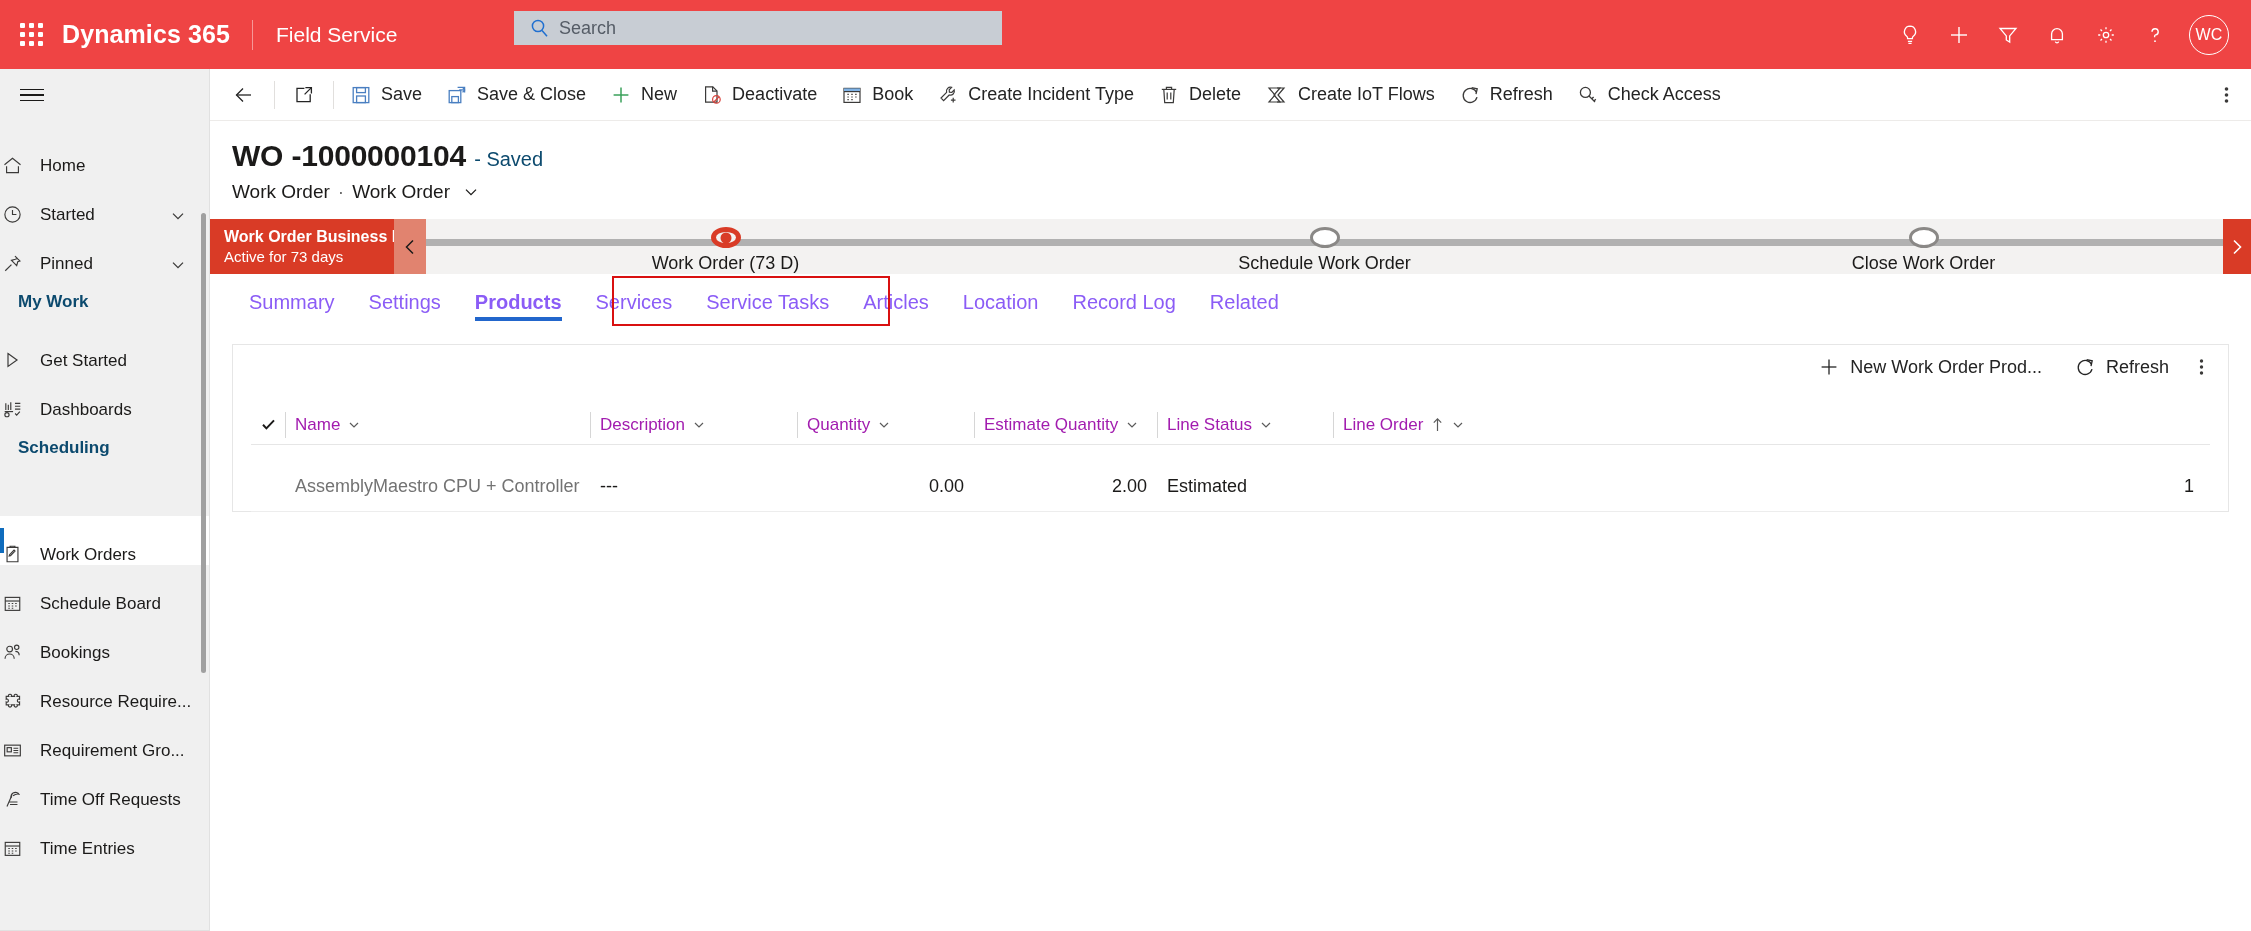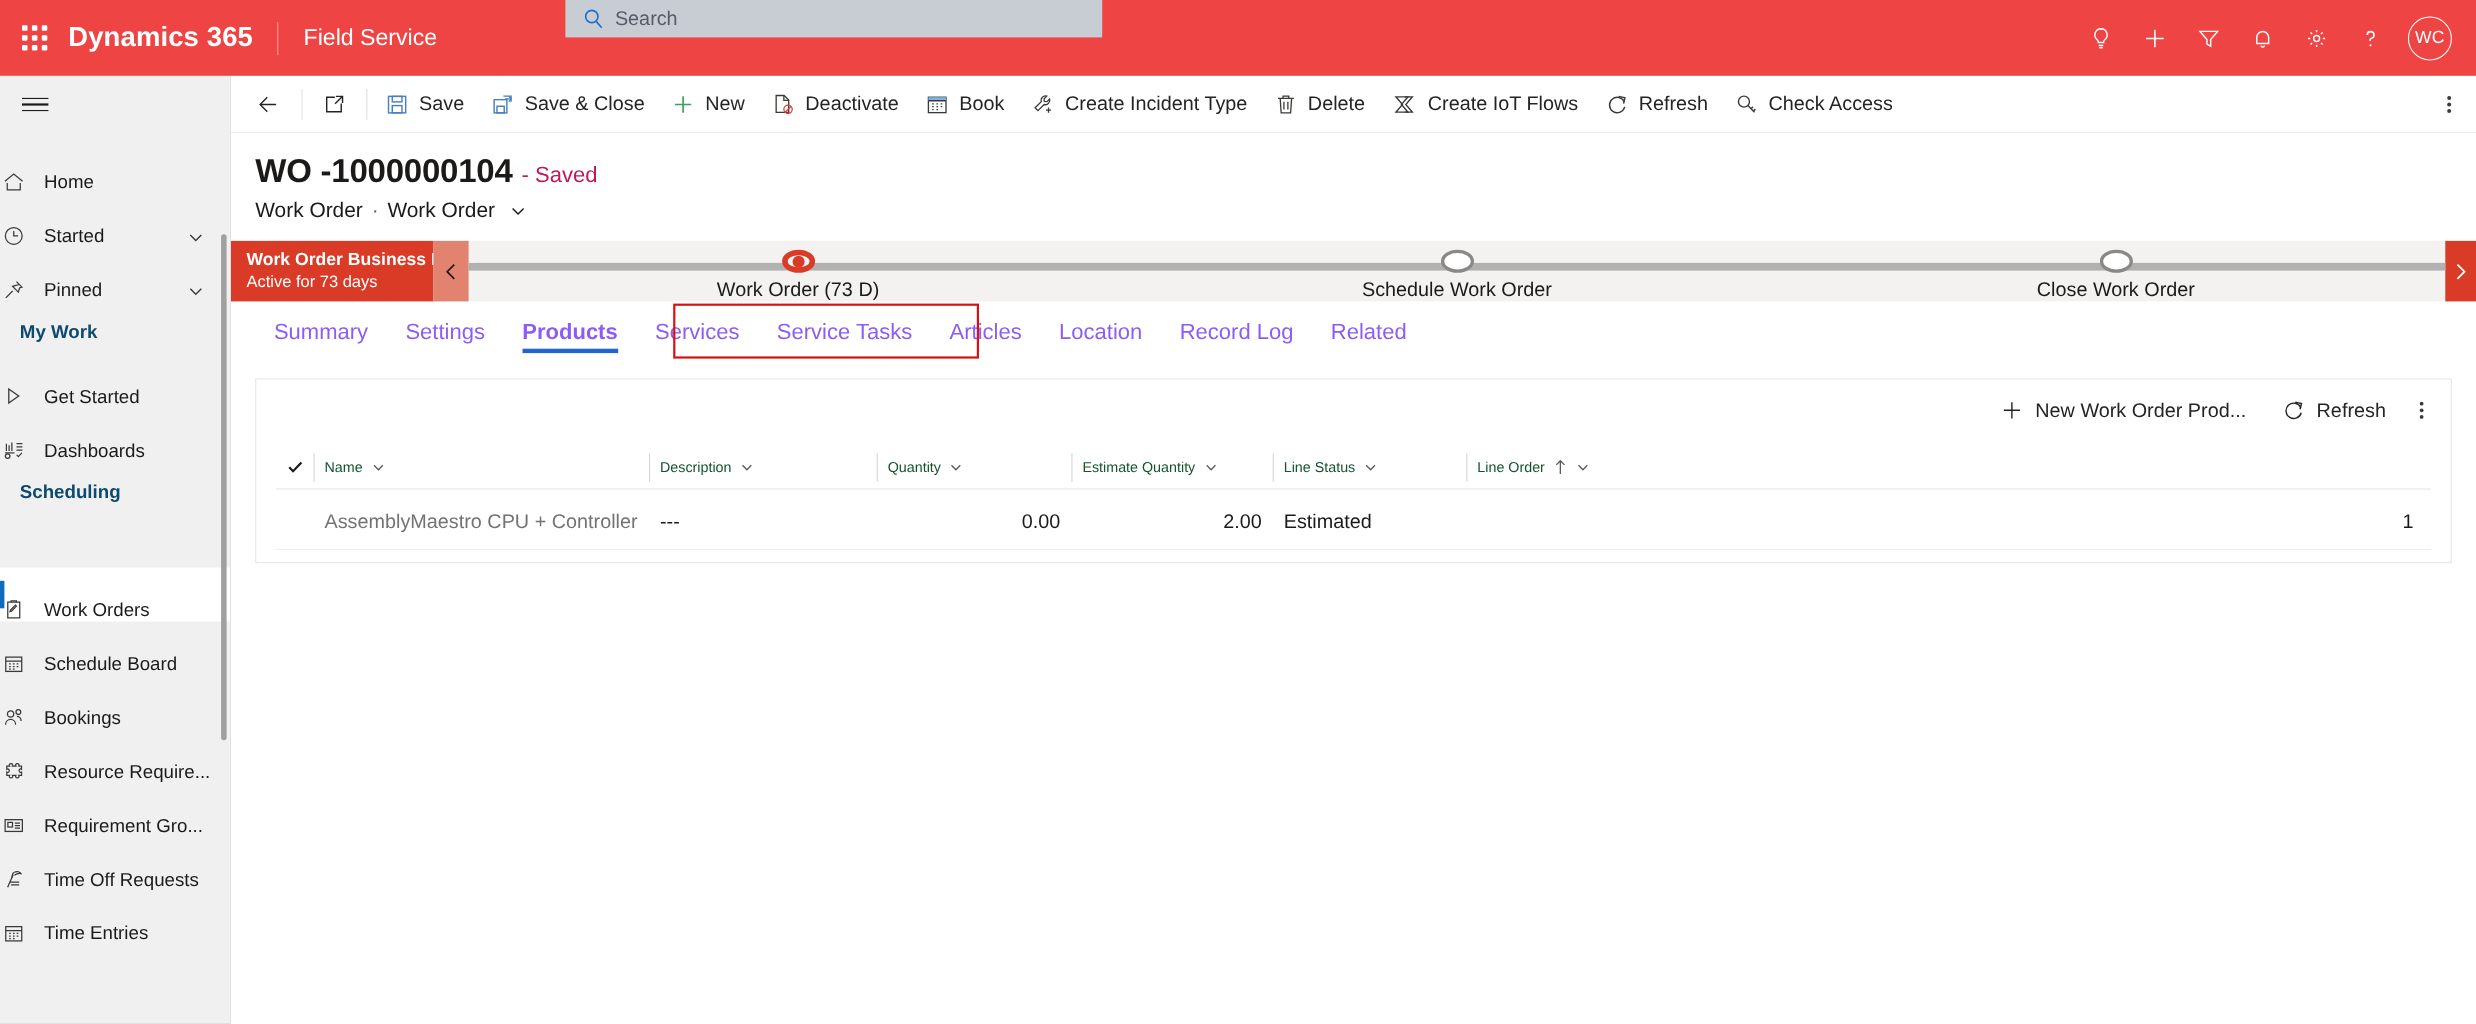--- a/index.html
+++ b/index.html
@@ -16,21 +16,21 @@
     height: 69px; background: #ef4444; display: flex; align-items: center;
     flex: 0 0 69px; color: #ffffff; position: relative;
   }
   .waffle { width: 62px; display: flex; align-items: center; justify-content: center; cursor: pointer; }
   .waffle-grid { display: grid; grid-template-columns: repeat(3, 5px); grid-template-rows: repeat(3, 5px); gap: 4px; }
   .waffle-dot { width: 5px; height: 5px; background: #ffffff; border-radius: 1px; }
   .brand { font-size: 25px; font-weight: 600; letter-spacing: .1px; padding-right: 22px; white-space: nowrap; }
   .brand-sep { width: 1px; height: 30px; background: #5a6madd; background: rgba(255,255,255,.45); }
   .appname { font-size: 21px; font-weight: 400; padding-left: 23px; white-space: nowrap; }
 
-  .searchwrap { position: absolute; left: 514px; top: 0; width: 488px; height: 34px; }
+  .searchwrap { position: absolute; left: 514px; top: 11px; width: 488px; height: 34px; }
   .searchbox {
     width: 100%; height: 100%; background: #c8cdd4; border: none; display: flex; align-items: center;
     padding-left: 16px; cursor: text;
   }
   .searchbox .mag { margin-right: 9px; display: flex; }
   .search-placeholder { color: #555c66; font-size: 18px; }
 
   .topright { margin-left: auto; display: flex; align-items: center; padding-right: 22px; gap: 0px; }
   .ticon { width: 49px; height: 48px; display: flex; align-items: center; justify-content: center; cursor: pointer; }
   .avatar {
@@ -83,21 +83,21 @@
     display: flex; align-items: center; height: 52px; padding: 0 12px; cursor: pointer; white-space: nowrap;
   }
   .cmd .ci { display: flex; align-items: center; justify-content: center; margin-right: 9px; }
   .cmd.iconly { padding: 0 14px; }
   .cmd-sep { width: 1px; height: 28px; background: #e1dfdd; margin: 0 4px; }
   .cmd-overflow { margin-left: auto; padding: 0 22px; }
 
   
   .rechead { padding: 18px 0 0 22px; }
   .rectitle { font-size: 30px; font-weight: 700; color: #1b1a19; letter-spacing: -.2px; }
-  .rectitle .saved { font-size: 20px; font-weight: 400; color: #be185d; letter-spacing: 0; }
+  .rectitle .saved { font-size: 20px; font-weight: 400; color: #0c4a6e; letter-spacing: 0; }
   .recsub { font-size: 19px; color: #1b1a19; margin-top: 8px; display: flex; align-items: center; gap: 8px; }
   .recsub .dot { color: #6b6b6b; }
   .recsub .chev { margin-left: 4px; display: flex; }
 
   
   .bpf { height: 55px; display: flex; align-items: stretch; margin-top: 16px; position: relative; background: #f3f2f1; }
   .bpf-stagehdr {
     background: #d93b26; color: #ffffff; width: 184px; flex: 0 0 184px;
     display: flex; flex-direction: column; justify-content: center; padding-left: 14px;
   }
@@ -143,21 +143,21 @@
     margin: 14px 22px 0 22px; border: 1px solid #e6e6e6; background: #ffffff;
     height: 168px; display: flex; flex-direction: column;
   }
   .gridtools { height: 56px; display: flex; align-items: center; justify-content: flex-end; padding-right: 10px; }
   .gtool { display: flex; align-items: center; font-size: 18px; color: #242424; padding: 0 16px; height: 44px; cursor: pointer; white-space: nowrap; }
   .gtool .gi { margin-right: 10px; display: flex; }
   .gtool.kebab { padding: 0 14px; }
 
   .gridhead {
     display: flex; align-items: center; height: 40px; border-bottom: 1px solid #e6e6e6;
-    margin: 4px 18px; font-size: 13px; color: #14532d;
+    margin: 16px 18px; font-size: 17px; color: #a21caf;
   }
   .gcell { display: flex; align-items: center; height: 40px; padding: 0 10px; position: relative; }
   .gcell + .gcell::before { content: ""; position: absolute; left: 0; top: 7px; bottom: 7px; width: 1px; background: #d6d6d6; }
   .gcell .hchev { margin-left: 7px; display: flex; }
   .gcell .sortarrow { margin-left: 8px; display: flex; }
   .col-check { flex: 0 0 34px; justify-content: center; padding: 0; }
   .col-name { flex: 0 0 305px; }
   .col-desc { flex: 0 0 207px; }
   .col-qty { flex: 0 0 177px; }
   .col-eqty { flex: 0 0 183px; }

